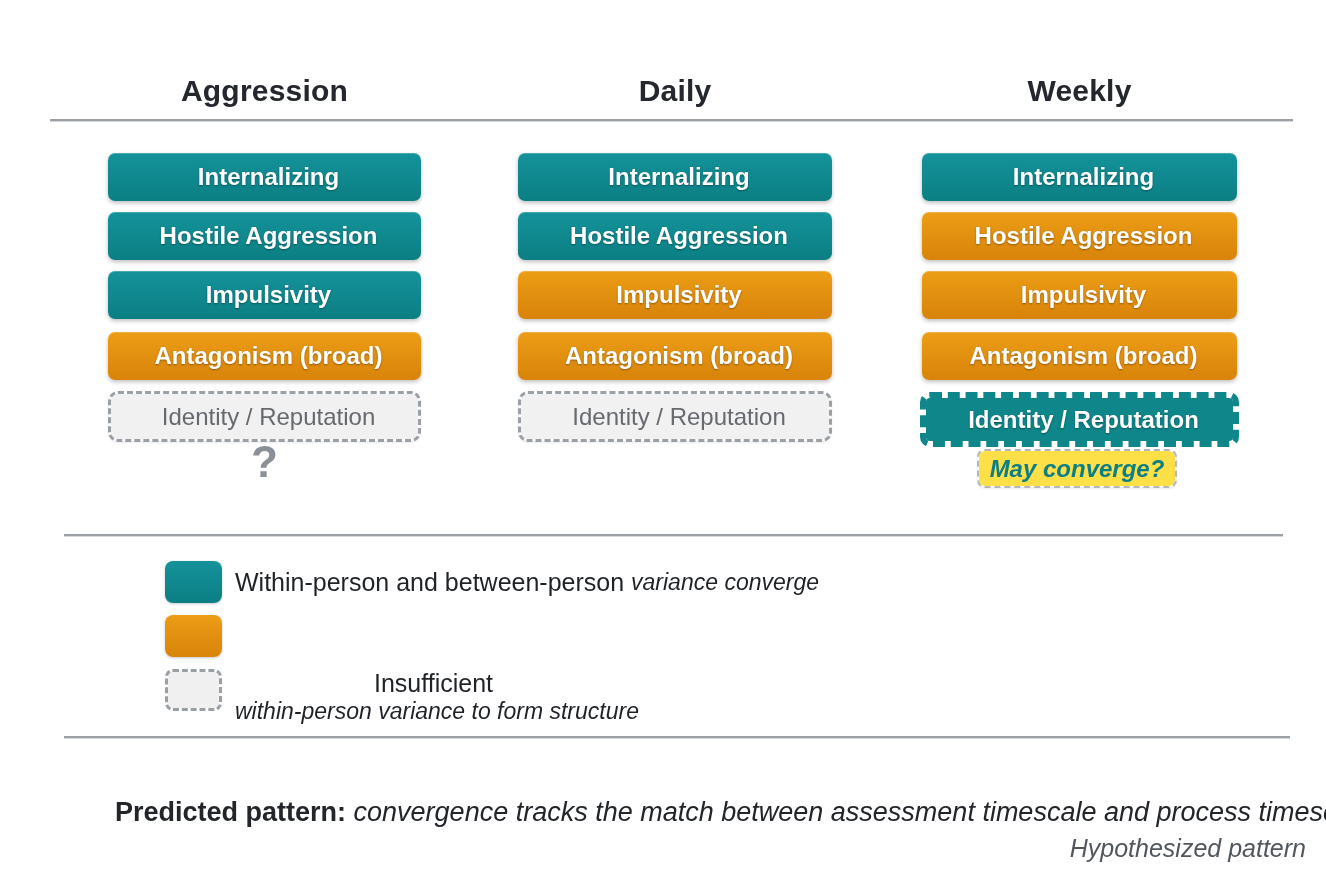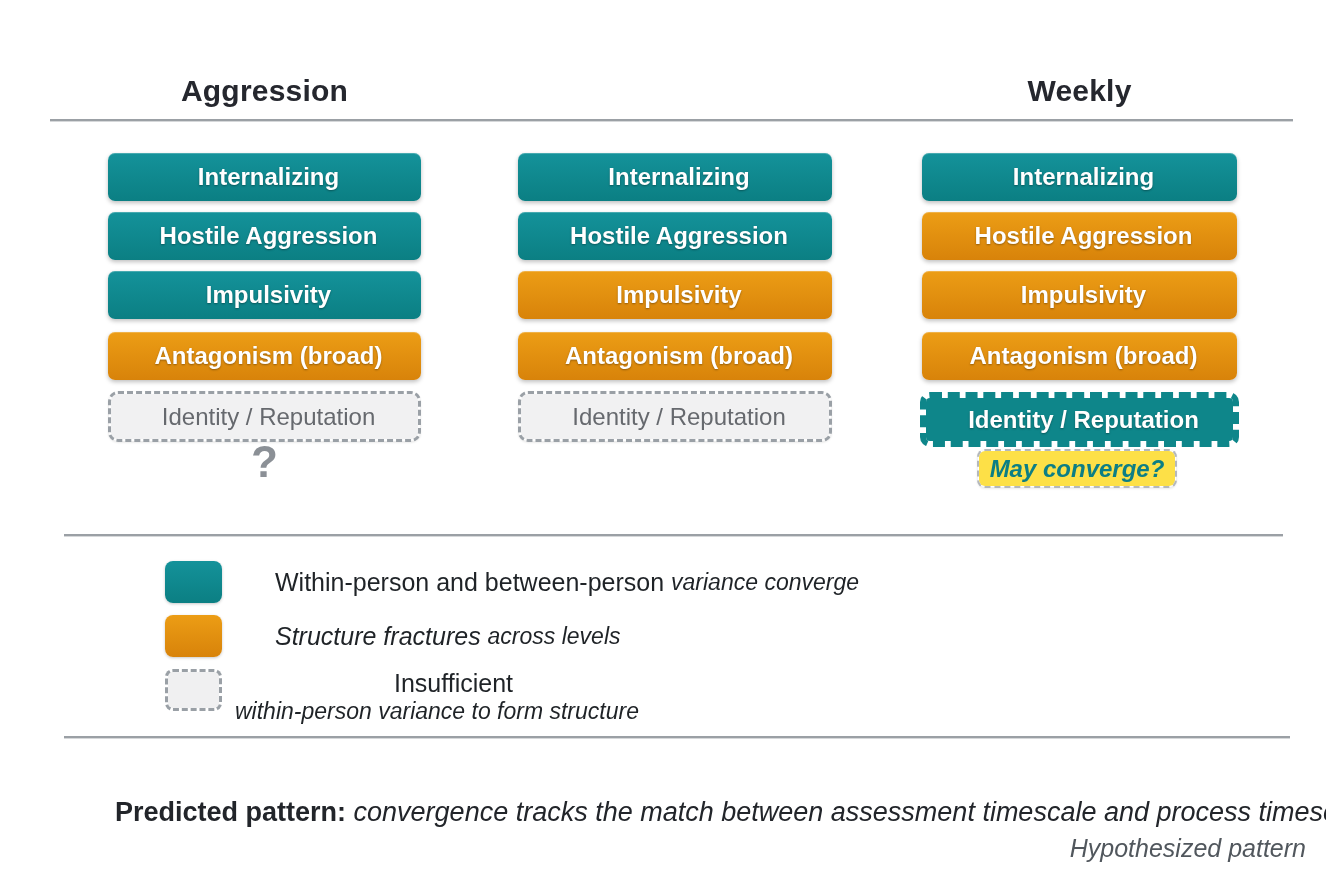--- a/index.html
+++ b/index.html
@@ -114,21 +114,21 @@
   .legend-text {
     position: absolute;
     left: 235px;
     height: 42px;
     display: flex;
     align-items: center;
     font-size: 25px;
     color: #1f2327;
     white-space: pre;
   }
-  .lg-main { font-style: normal; margin-left: 40px; }
+  .lg-main { font-style: normal; }
   .lg-main.em-italic { font-style: italic; }
   .lg-sub { font-style: italic; font-size: 23px; }
 
   .footer-line {
     position: absolute;
     left: 85px;
     top: 766px;
     font-size: 27px;
     color: #22252a;
     white-space: pre;
@@ -144,20 +144,21 @@
     font-style: italic;
     color: #51575d;
   }
 </style>
 </head>
 <body>
 
 <div class="canvas">
 
   <div class="col-header" style="left:108px;width:313px;">Aggression</div>
+  <div class="col-header" style="left:518px;width:314px;">Daily</div>
   <div class="col-header" style="left:922px;width:315px;">Weekly</div>
 
   <div class="rule" style="left:50px;top:119px;width:1243px;"></div>
   <div class="rule" style="left:64px;top:534px;width:1219px;"></div>
   <div class="rule" style="left:64px;top:736px;width:1226px;"></div>
 
   <div class="box box-converge" style="left:108px;top:153px;width:313px;">Internalizing</div>
   <div class="box box-converge" style="left:108px;top:212px;width:313px;">Hostile Aggression</div>
   <div class="box box-converge" style="left:108px;top:271px;width:313px;">Impulsivity</div>
   <div class="box box-fracture" style="left:108px;top:332px;width:313px;">Antagonism (broad)</div>
@@ -176,23 +177,20 @@
   <div class="box box-fracture" style="left:922px;top:332px;width:315px;">Antagonism (broad)</div>
   <div class="box box-converge-dashed" style="left:920px;top:392px;width:319px;height:55px;">Identity / Reputation</div>
   <div class="note-box" style="left:977px;top:449px;width:200px;height:39px;">May converge?</div>
 
   <div class="swatch swatch-converge" style="top:561px;"></div>
   <div class="legend-text" style="top:561px;">
     <span class="lg-main">Within-person and between-person </span><span class="lg-sub">variance converge</span>
   </div>
 
   <div class="swatch swatch-fracture" style="top:615px;"></div>
-  <div class="legend-text" style="top:615px;">
-    <span class="lg-main em-italic">Structure fractures </span><span class="lg-sub">across levels</span>
-  </div>
 
   <div class="swatch swatch-insufficient" style="top:669px;"></div>
   <div class="legend-text" style="top:669px;flex-direction:column;">
     <span class="lg-main">Insufficient </span><span class="lg-sub">within-person variance to form structure</span>
   </div>
 
   <div class="footer-line">
     <span class="footer-lead">Predicted pattern: </span><span class="footer-rest">convergence tracks the match between assessment timescale and process timescale</span>
   </div>
 

